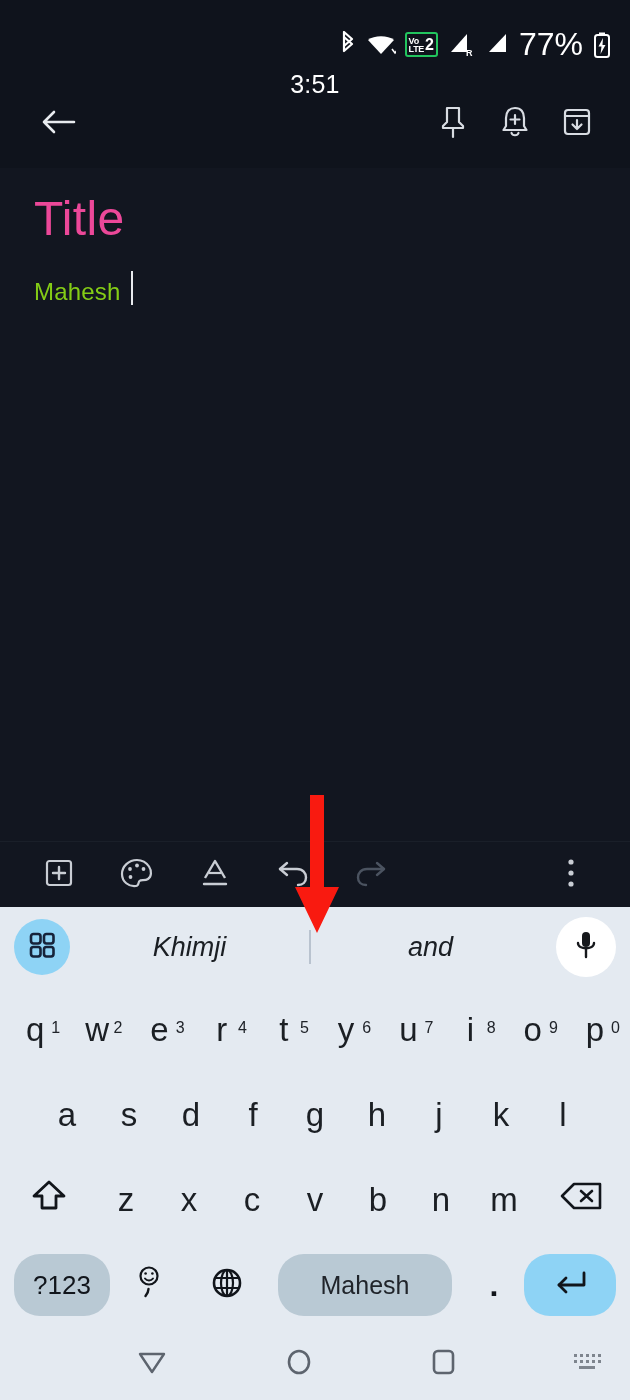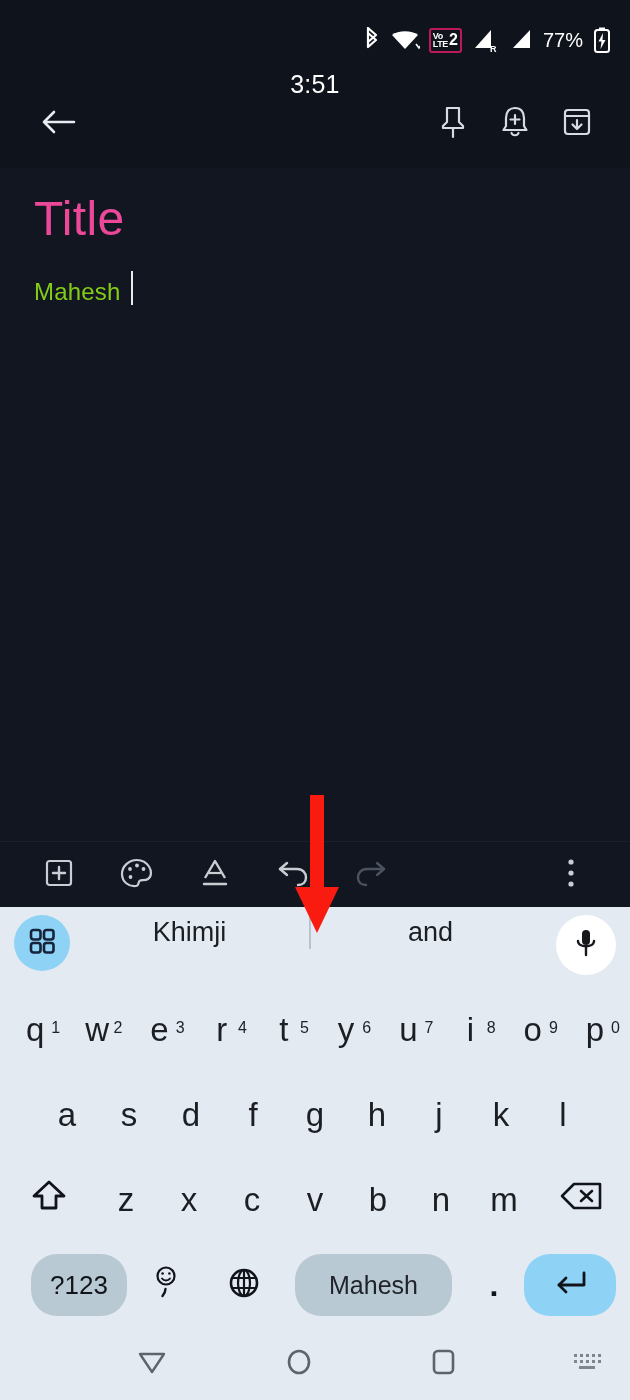--- a/index.html
+++ b/index.html
@@ -29,27 +29,27 @@
     letter-spacing: .2px;
     margin-top: 44px;
   }
   .status-icons {
     position: absolute; right: 18px; top: 26px;
     display: flex; align-items: center; gap: 9px;
     color: #ffffff;
   }
   .si { display: flex; align-items: center; justify-content: center; }
   .volte-box {
-    border: 2px solid #be185d; border-radius: 3px;
+    border: 2px solid #22c55e; border-radius: 3px;
     display: flex; align-items: center;
     padding: 1px 2px 1px 2px; height: 25px;
   }
   .volte-text { font-size: 9px; line-height: 8px; font-weight: bold; letter-spacing: -.3px;}
   .volte-num { font-size: 16px; font-weight: bold; margin-left: 1px; line-height: 16px;}
-  .battery-pct { font-size: 20px; font-weight: 500; color: #fff; }
+  .battery-pct { font-size: 32px; font-weight: 500; color: #fff; }
 
   
   .app-bar {
     height: 88px; flex: 0 0 88px;
     display: flex; align-items: center;
     padding: 0 22px 0 28px;
     background: #0f131c;
   }
   .app-bar .spacer { flex: 1 1 auto; }
   .appbar-btn {
@@ -99,22 +99,23 @@
   .edit-bar .spacer { flex: 1 1 auto; }
 
   
   .keyboard {
     flex: 0 0 auto;
     background: #e4eaf1;
     padding-bottom: 0;
   }
   .suggest-strip {
     height: 80px;
-    display: flex; align-items: flex-start;
+    display: flex; align-items: center;
     padding: 8px 14px;
+    font-style: italic;
   }
   .grid-circle {
     width: 56px; height: 56px; border-radius: 50%;
     background: #8ed3f5;
     display: flex; align-items: center; justify-content: center;
     flex: 0 0 56px;
   }
   .suggest-items { flex: 1 1 auto; display: flex; align-items: center; }
   .suggest {
     flex: 1 1 0; text-align: center;
@@ -146,21 +147,21 @@
   }
   .row2 { padding: 0 36px; }
   .row2 .key.letter { width: 63px; }
   .row3 { padding: 0 6px; }
   .row3 .key.letter { width: 63px; }
   .key.fn {
     width: 72px; display: flex; align-items: center; justify-content: center;
   }
   .row3 .gap { width: 10px; }
 
-  .row4 { height: 86px; padding: 0 14px; gap: 0; margin-left: 17px; }
+  .row4 { height: 86px; padding: 0 14px; gap: 0; }
   .key-pill {
     background: #b9c9d4;
     border-radius: 26px;
     display: flex; align-items: center; justify-content: center;
     color: #11151b;
   }
   .key-123 { width: 96px; height: 62px; font-size: 26px; font-weight: 500; }
   .key-emoji { width: 78px; height: 62px; display:flex; align-items:center; justify-content:center; position: relative; }
   .key-globe { width: 78px; height: 62px; display:flex; align-items:center; justify-content:center; }
   .key-space { flex: 1 1 auto; height: 62px; margin: 0 12px; font-size: 25px; color: #20242a; }

